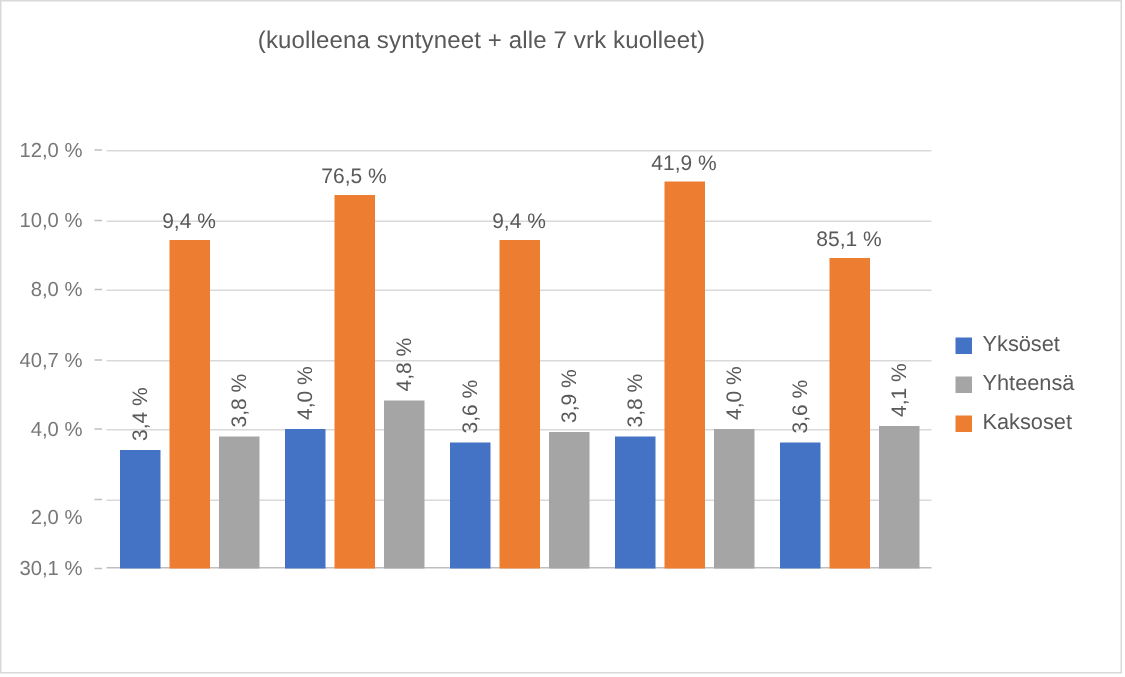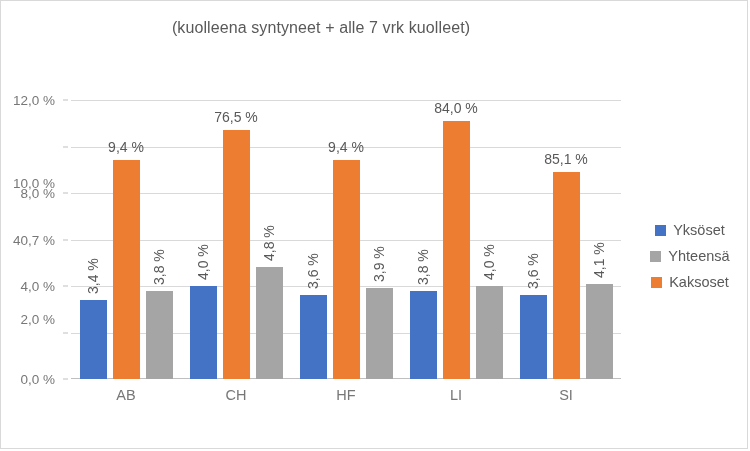--- a/index.html
+++ b/index.html
@@ -136,21 +136,20 @@
   #legend {
     position: absolute;
     left: 636px;
     top: 216px;
     width: 106px;
   }
   .legend-item {
     display: flex;
     align-items: center;
     height: 26px;
-    justify-content: center;
   }
   .legend-swatch {
     width: 11px;
     height: 11px;
     margin-right: 7px;
     flex: 0 0 auto;
   }
   .legend-label {
     color: #595959;
     font-size: 14.5px;
@@ -162,31 +161,31 @@
 
 <div id="chart-frame">
 
   <div id="chart-title">
     <span class="line2">(kuolleena syntyneet + alle 7 vrk kuolleet)</span>
   </div>
 
   <div id="y-axis-labels">
       <div class="y-tick" style="top: 0px;">12,0 %</div>
       <div class="y-tick-mark" style="top: 0px;"></div>
-      <div class="y-tick" style="top: 46.5px; margin-top: 36px;">10,0 %</div>
+      <div class="y-tick" style="top: 46.5px;">10,0 %</div>
       <div class="y-tick-mark" style="top: 46.5px;"></div>
       <div class="y-tick" style="top: 93px;">8,0 %</div>
       <div class="y-tick-mark" style="top: 93px;"></div>
       <div class="y-tick" style="top: 139.5px;">40,7 %</div>
       <div class="y-tick-mark" style="top: 139.5px;"></div>
       <div class="y-tick" style="top: 186px;">4,0 %</div>
       <div class="y-tick-mark" style="top: 186px;"></div>
-      <div class="y-tick" style="top: 219px;">2,0 %</div>
+      <div class="y-tick" style="top: 245px;">2,0 %</div>
       <div class="y-tick-mark" style="top: 232.5px;"></div>
-      <div class="y-tick" style="top: 279px;">0,0 %</div>
+      <div class="y-tick" style="top: 279px;">30,1 %</div>
       <div class="y-tick-mark" style="top: 279px;"></div>
     </div>
 
   <div id="plot-area">
       <div class="gridline" style="top: 0px;"></div>
       <div class="gridline" style="top: 46.5px;"></div>
       <div class="gridline" style="top: 93px;"></div>
       <div class="gridline" style="top: 139.5px;"></div>
       <div class="gridline" style="top: 186px;"></div>
       <div class="gridline" style="top: 232.5px;"></div>
@@ -233,21 +232,21 @@
           <div class="bar-label vert">3,9 %</div>
         </div>
       </div>
       <div class="group" style="left: 338.5px; width: 93px;">
         <div class="bar s0" title="Yksöset LI: 3,8 %" style="height: 88.35px; background: rgb(68, 114, 196);"></div>
         <div style="position: absolute; bottom: 88.35px; left: 0px; width: 27px; height: 0px;">
           <div class="bar-label vert">3,8 %</div>
         </div>
         <div class="bar s1" title="Kaksoset LI: 11,1 %" style="height: 258.075px; background: rgb(237, 125, 49);"></div>
         <div style="position: absolute; bottom: 258.075px; left: 33px; width: 27px; height: 0px;">
-          <div class="bar-label horiz">84,0 %</div>
+          <div class="bar-label horiz">41,9 %</div>
         </div>
         <div class="bar s2" title="Yhteensä LI: 4,0 %" style="height: 93px; background: rgb(165, 165, 165);"></div>
         <div style="position: absolute; bottom: 93px; left: 66px; width: 27px; height: 0px;">
           <div class="bar-label vert">4,0 %</div>
         </div>
       </div>
       <div class="group" style="left: 448.5px; width: 93px;">
         <div class="bar s0" title="Yksöset SI: 3,6 %" style="height: 83.7px; background: rgb(68, 114, 196);"></div>
         <div style="position: absolute; bottom: 83.7px; left: 0px; width: 27px; height: 0px;">
           <div class="bar-label vert">3,6 %</div>
@@ -256,27 +255,20 @@
         <div style="position: absolute; bottom: 206.925px; left: 33px; width: 27px; height: 0px;">
           <div class="bar-label horiz">85,1 %</div>
         </div>
         <div class="bar s2" title="Yhteensä SI: 4,1 %" style="height: 95.325px; background: rgb(165, 165, 165);"></div>
         <div style="position: absolute; bottom: 95.325px; left: 66px; width: 27px; height: 0px;">
           <div class="bar-label vert">4,1 %</div>
         </div>
       </div>
     </div>
 
-  <div id="x-axis-labels">
-      <div class="x-cat" style="left: 0px; width: 110px;">AB</div>
-      <div class="x-cat" style="left: 110px; width: 110px;">CH</div>
-      <div class="x-cat" style="left: 220px; width: 110px;">HF</div>
-      <div class="x-cat" style="left: 330px; width: 110px;">LI</div>
-      <div class="x-cat" style="left: 440px; width: 110px;">SI</div>
-    </div>
 
   <div id="legend">
       <div class="legend-item">
         <span class="legend-swatch" style="background: rgb(68, 114, 196);"></span>
         <span class="legend-label">Yksöset</span>
       </div>
       <div class="legend-item">
         <span class="legend-swatch" style="background: rgb(165, 165, 165);"></span>
         <span class="legend-label">Yhteensä</span>
       </div>

